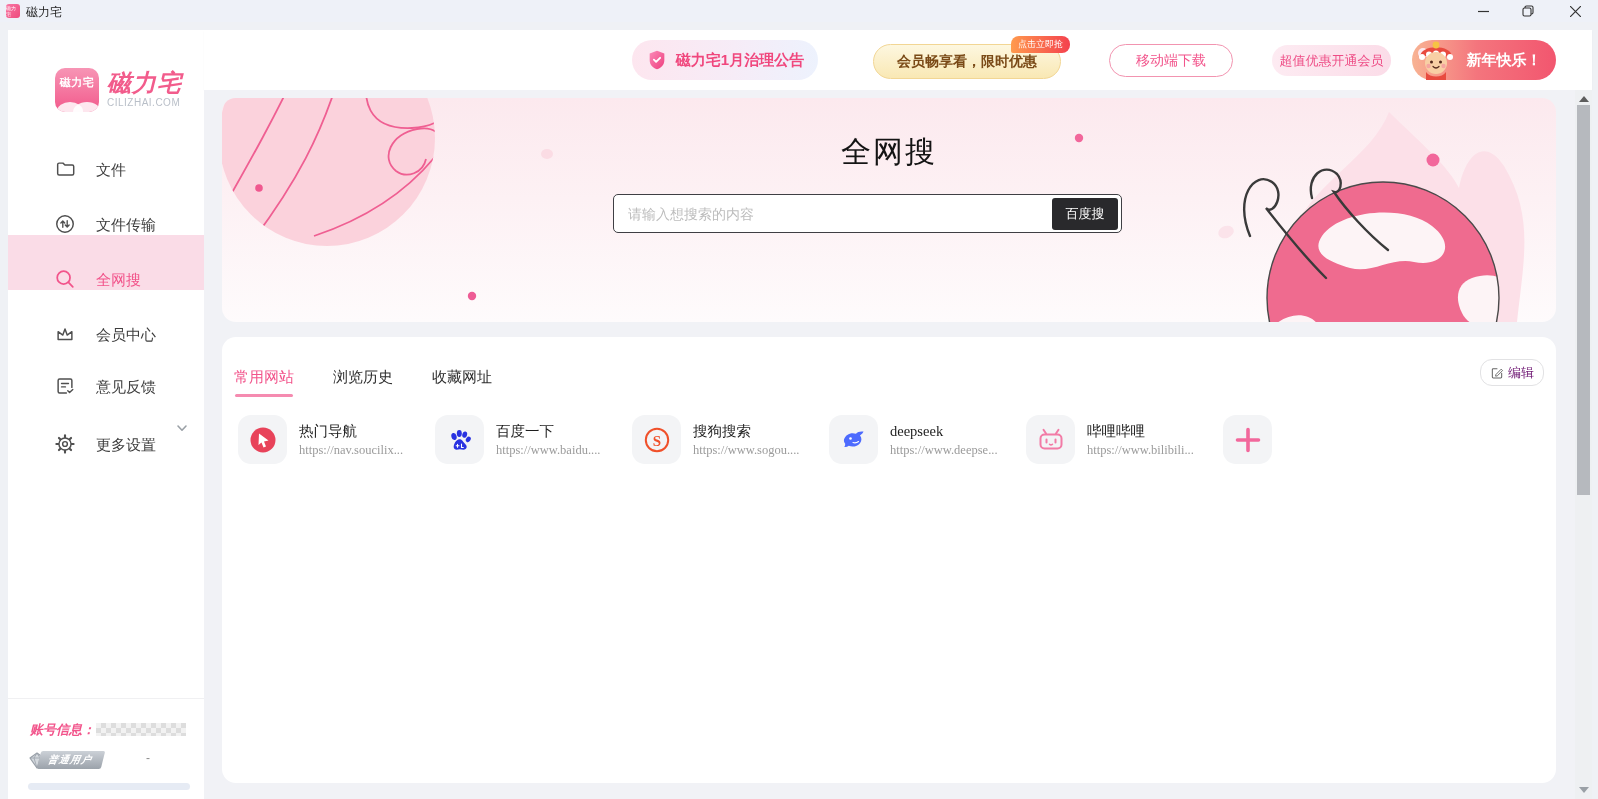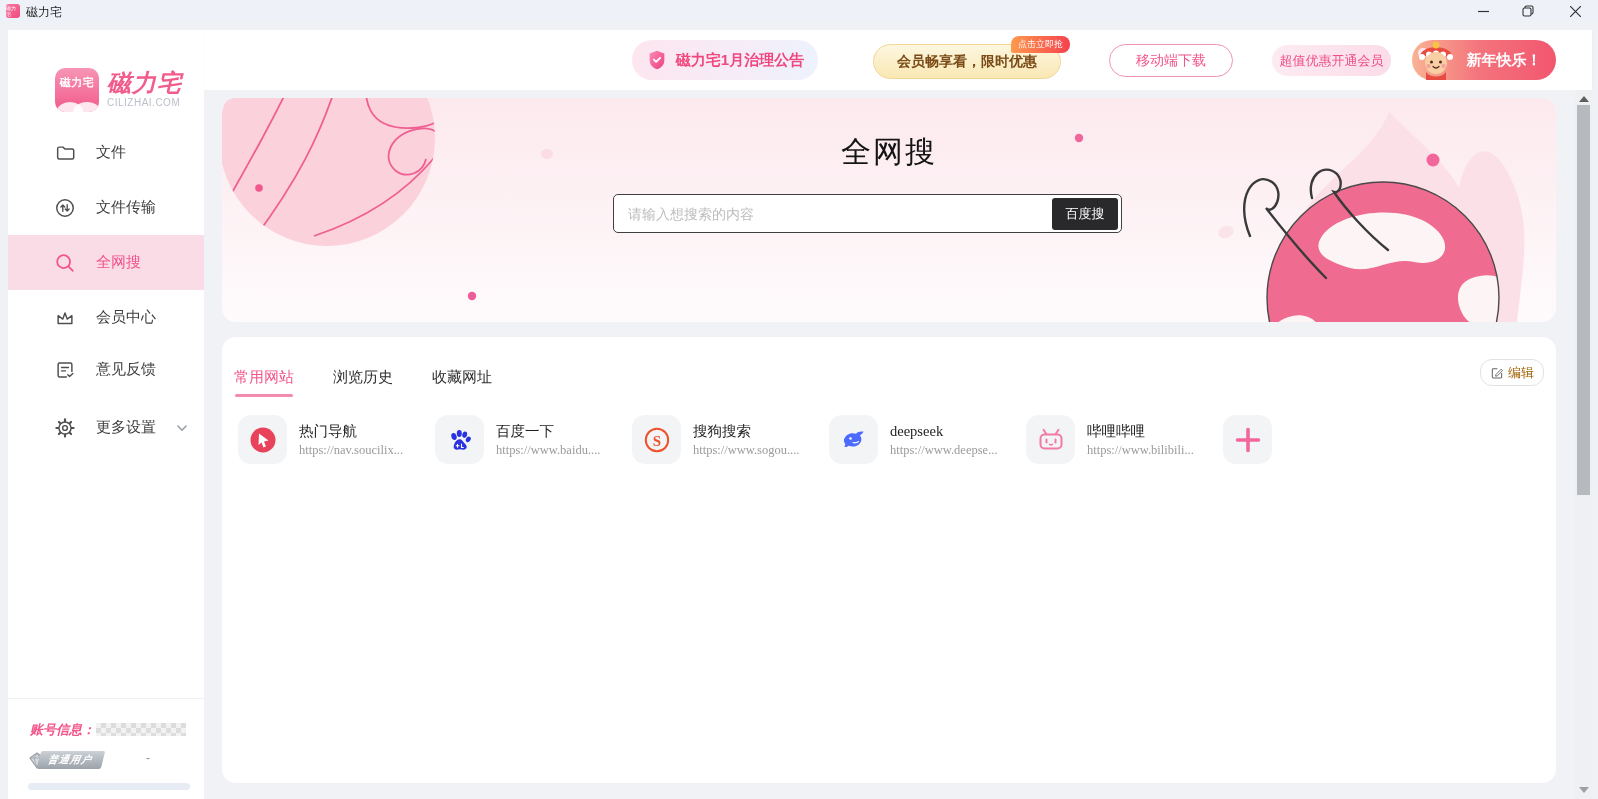--- a/index.html
+++ b/index.html
@@ -25,21 +25,21 @@
            position:relative;overflow:hidden;flex:none;}
   .logo-ic .zi{position:absolute;left:0;right:0;top:7px;text-align:center;color:#fff;
                font-size:11px;font-weight:bold;letter-spacing:.5px;}
   .logo-ic .cl1,.logo-ic .cl2{position:absolute;background:rgba(255,255,255,.85);border-radius:50%;}
   .cl1{width:26px;height:18px;left:2px;bottom:-8px;}
   .cl2{width:28px;height:20px;right:-2px;bottom:-10px;background:rgba(255,255,255,.65);}
   .logo-txt{margin-left:8px;padding-top:2px;}
   .logo-name{font-size:24px;font-weight:bold;color:#f25c8c;font-style:italic;letter-spacing:1px;line-height:26px;}
   .logo-domain{font-size:10px;color:#b9bfc8;letter-spacing:.5px;margin-top:1px;}
 
-  .side-item{position:absolute;left:0;width:196px;height:55px;display:flex;align-items:center;
+  .side-item{position:absolute;left:0;width:196px;height:55px;display:flex;align-items:flex-end;
              padding-left:46px;box-sizing:border-box;cursor:pointer;}
   .side-item .lbl{margin-left:20px;font-size:15px;color:#3d3d3d;}
   .side-item.active{background:#fadce7;}
   .side-item.active .lbl{color:#f2548b;}
   .side-item svg{display:block;flex:none;}
   .chev{position:absolute;left:168px;top:50%;margin-top:-6px;}
 
   .acct{position:absolute;left:0;bottom:0;width:196px;height:100px;border-top:1px solid #f0f0f2;}
   .acct-label{position:absolute;left:22px;top:22px;font-size:13px;font-weight:bold;font-style:italic;color:#f2548b;}
   .acct-blur{position:absolute;left:88px;top:24px;width:90px;height:13px;
@@ -88,21 +88,21 @@
   .searchbox input::placeholder{color:#bdbdbd;}
   .search-btn{flex:none;width:66px;height:32px;margin-right:3px;border:none;border-radius:3px;
               background:#29292c;color:#fff;font-size:13px;cursor:pointer;font-family:inherit;}
 
   .panel{position:absolute;left:18px;top:247px;width:1334px;height:446px;border-radius:14px;background:#fff;}
   .tabs{position:absolute;left:12px;top:31px;display:flex;gap:39px;}
   .tab{position:relative;font-size:15px;color:#2e2e2e;cursor:pointer;padding-bottom:8px;font-family:Liberation Mono, monospace;}
   .tab.active{color:#f2548b;}
   .tab.active::after{content:"";position:absolute;left:1px;right:1px;bottom:-2px;height:3px;border-radius:2px;background:#f58bb0;}
   .edit-btn{position:absolute;right:12px;top:22px;height:25px;padding:0 9px;display:flex;align-items:center;gap:4px;
-            border:1px solid #e2e2e4;border-radius:12px;background:#fff;color:#a16207;font-size:13px;cursor:pointer;}
+            border:1px solid #e2e2e4;border-radius:12px;background:#fff;color:#701a75;font-size:13px;cursor:pointer;}
   .shortcut{position:absolute;top:78px;height:49px;display:flex;align-items:center;cursor:pointer;}
   .tile{width:49px;height:49px;border-radius:13px;background:#f3f4f6;display:flex;align-items:center;justify-content:center;flex:none;}
   .sc-txt{margin-left:12px;}
   .sc-name{font-size:14.5px;color:#1e1e1e;line-height:18px;}
   .sc-name.latin{font-family:"Liberation Serif",serif;}
   .sc-url{font-size:12.5px;color:#9b9b9b;font-family:"Liberation Serif",serif;line-height:16px;margin-top:2px;}
   .sc1{left:16px}.sc2{left:213px}.sc3{left:410px}.sc4{left:607px}.sc5{left:804px}
   .add-tile{left:1001px;}
 
   

